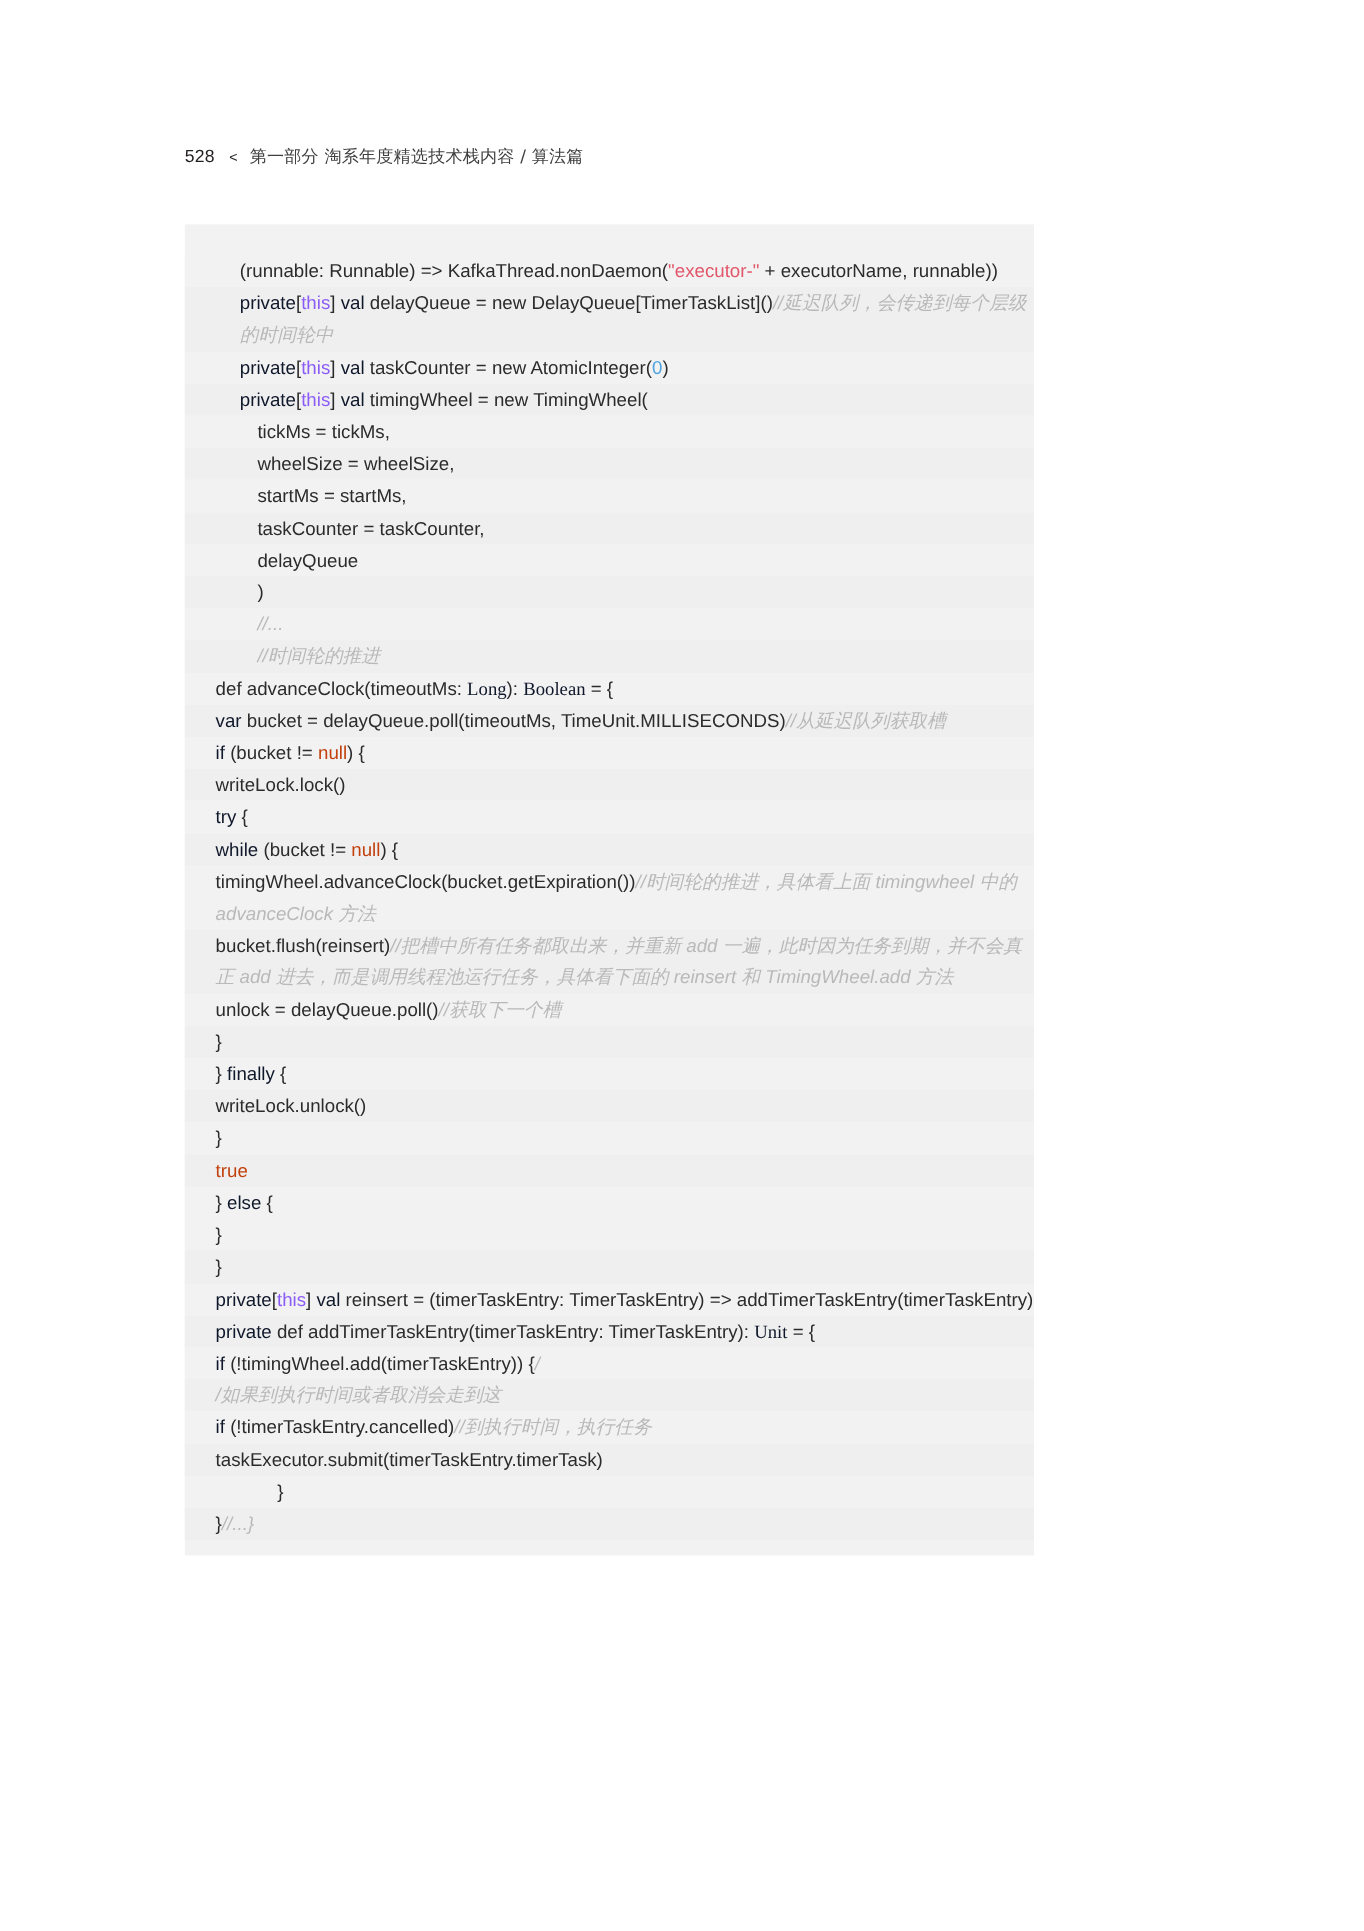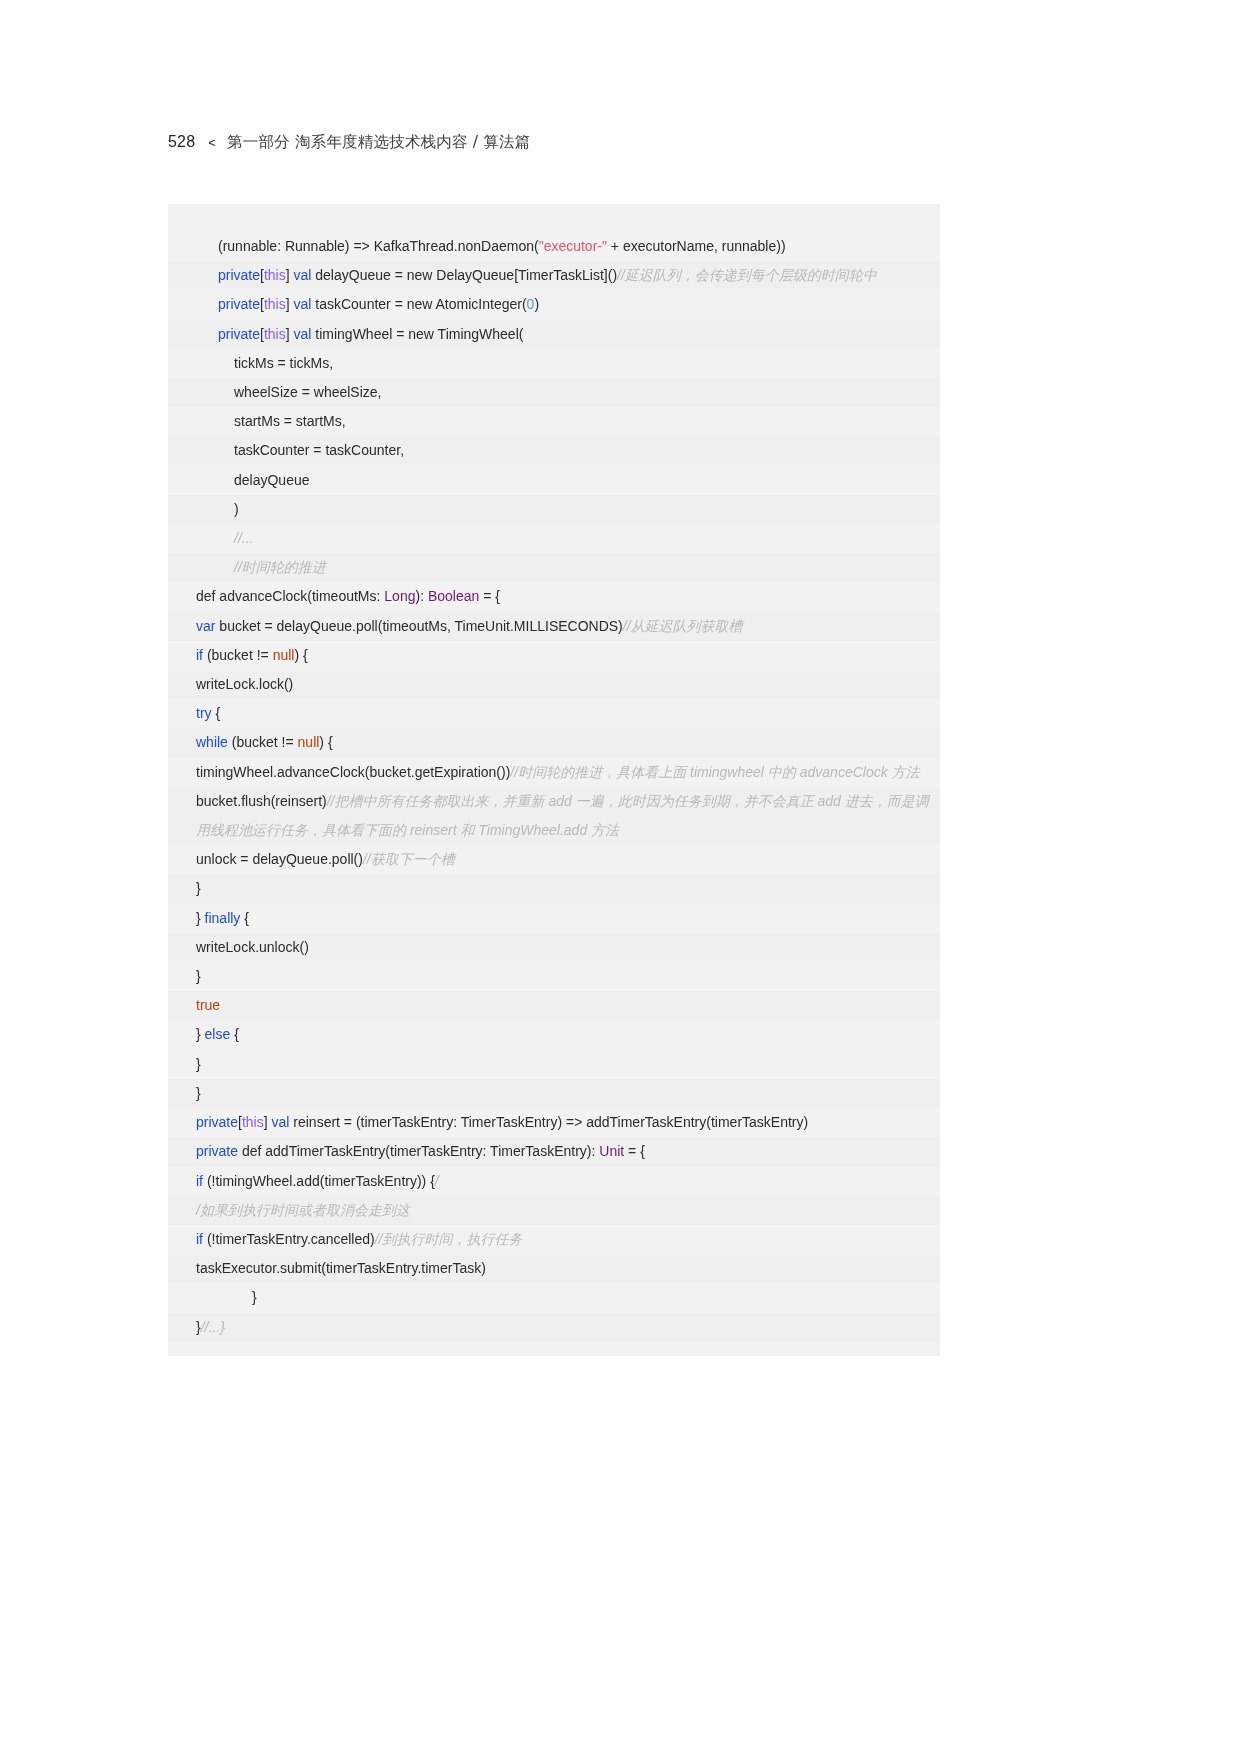--- a/index.html
+++ b/index.html
@@ -62,41 +62,41 @@
     background: #f2f2f2;
     padding: 0;
     box-sizing: border-box;
   }
   .code-pad-top { height: 28px; }
   .code-pad-bottom { height: 14px; }
 
   .code-line {
     position: relative;
     font-family: "Liberation Sans", "DejaVu Sans", sans-serif;
-    font-size: 14px;
+    font-size: 17px;
     line-height: 29.2px;
     color: #2b2b2b;
     white-space: pre-wrap;
     word-break: break-word;
     padding: 0 0 0 0;
     box-sizing: border-box;
   }
   
   .code-line.alt { background: #efefef; }
   .code-line.plain { background: #f2f2f2; }
 
   .ind1 { padding-left: 50px; }
   .ind2 { padding-left: 66px; }
   .ind0 { padding-left: 28px; }
   .ind3 { padding-left: 84px; }
 
   
-  .kw   { color: #1d4ed8; }        
+  .kw   { color: #0f172a; }        
   .kw2  { color: #8b5cf6; }        
-  .typ  { color: #701a75; }        
+  .typ  { color: #0f172a; font-family: Liberation Serif, serif; }        
   .str  { color: #e2566a; }        
   .num  { color: #4ea3e0; }        
   .lit  { color: #c2410c; }        
   .cmt  { color: #b9b9b9; font-style: italic; }
 </style>
 </head>
 <body>
 
 <div class="page">
 

